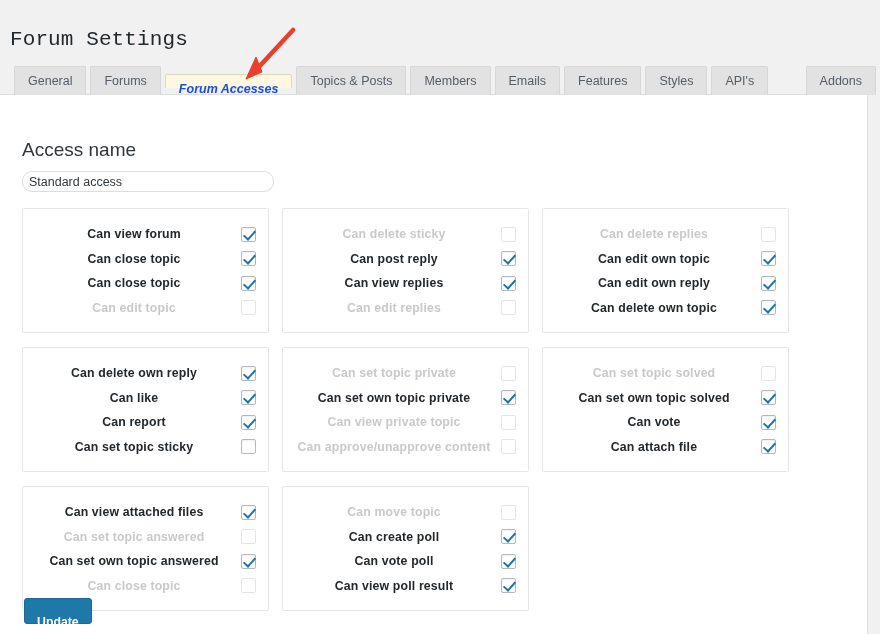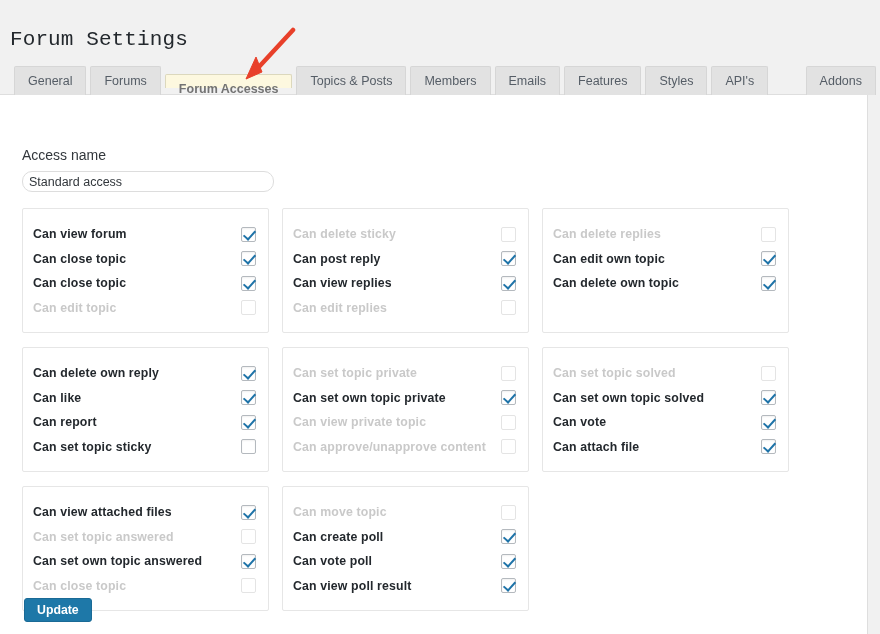--- a/index.html
+++ b/index.html
@@ -45,25 +45,26 @@
     background: #e2e2e2;
     border: 1px solid #d6d6d6;
     border-bottom: none;
     border-radius: 2px 2px 0 0;
     white-space: nowrap;
     position: relative;
   }
   .tab.active {
     background: #fdf8df;
     border-color: #dcd8bd;
-    color: #737373;
+    color: #1d4ed8;
     font-weight: bold;
     height: 14px;
     line-height: 29px;
     z-index: 4;
+    font-style: italic;
   }
   .tab.right {
     margin-left: auto;
   }
   
   #arrow {
     position: absolute;
     left: 240px; top: 24px;
     width: 62px; height: 58px;
     z-index: 6;
@@ -76,22 +77,22 @@
     width: 868px;
     height: 540px;
     background: #ffffff;
     border: 1px solid #dedede;
     border-left: none;
     border-bottom: none;
     z-index: 2;
   }
   #access-label {
     position: absolute;
-    left: 22px; top: 52px;
-    font-size: 14px;
+    left: 22px; top: 44px;
+    font-size: 19px;
     color: #32373c;
   }
   #access-input {
     position: absolute;
     left: 22px; top: 76px;
     width: 252px; height: 21px;
     border: 1px solid #ddd;
     background: #fff;
     font-family: "Liberation Sans", sans-serif;
     font-size: 12.5px;
@@ -102,20 +103,21 @@
   }
   
   #grid {
     position: absolute;
     left: 22px; top: 113px;
     width: 780px;
   }
   .grid-row {
     display: flex;
     margin-bottom: 14px;
+    text-align: center;
   }
   .perm-box {
     width: 250px;
     margin-right: 13px;
     border: 1px solid #e6e6e6;
     background: #fff;
     padding: 13px 12px 12px 10px;
     border-radius: 2px;
   }
   .perm-box.empty { border: none; background: transparent; }
@@ -151,21 +153,21 @@
     width: 5px; height: 10px;
     border: solid #1e73a8;
     border-width: 0 2px 2px 0;
     transform: rotate(42deg);
   }
   
   #update-btn {
     position: absolute;
     left: 24px; top: 503px;
     height: 24px;
-    padding: 0 12px;
+    padding: 12px 12px;
     background: #1e78a8;
     border: 1px solid #1a6a96;
     border-radius: 3px;
     color: #fff;
     font-size: 12.3px;
     font-weight: bold;
     font-family: "Liberation Sans", sans-serif;
     line-height: 22px;
     cursor: pointer;
   }
@@ -243,20 +245,24 @@
           <div class="perm-box">
             <div class="perm-row disabled">
               <span class="perm-label">Can delete replies</span>
               <span class="cb disabled"></span>
             </div>
             <div class="perm-row">
               <span class="perm-label">Can edit own topic</span>
               <span class="cb checked"></span>
             </div>
             <div class="perm-row">
+              <span class="perm-label">Can edit own reply</span>
+              <span class="cb checked"></span>
+            </div>
+            <div class="perm-row">
               <span class="perm-label">Can delete own topic</span>
               <span class="cb checked"></span>
             </div>
           </div>
         </div>
         <div class="grid-row">
           <div class="perm-box">
             <div class="perm-row">
               <span class="perm-label">Can delete own reply</span>
               <span class="cb checked"></span>

